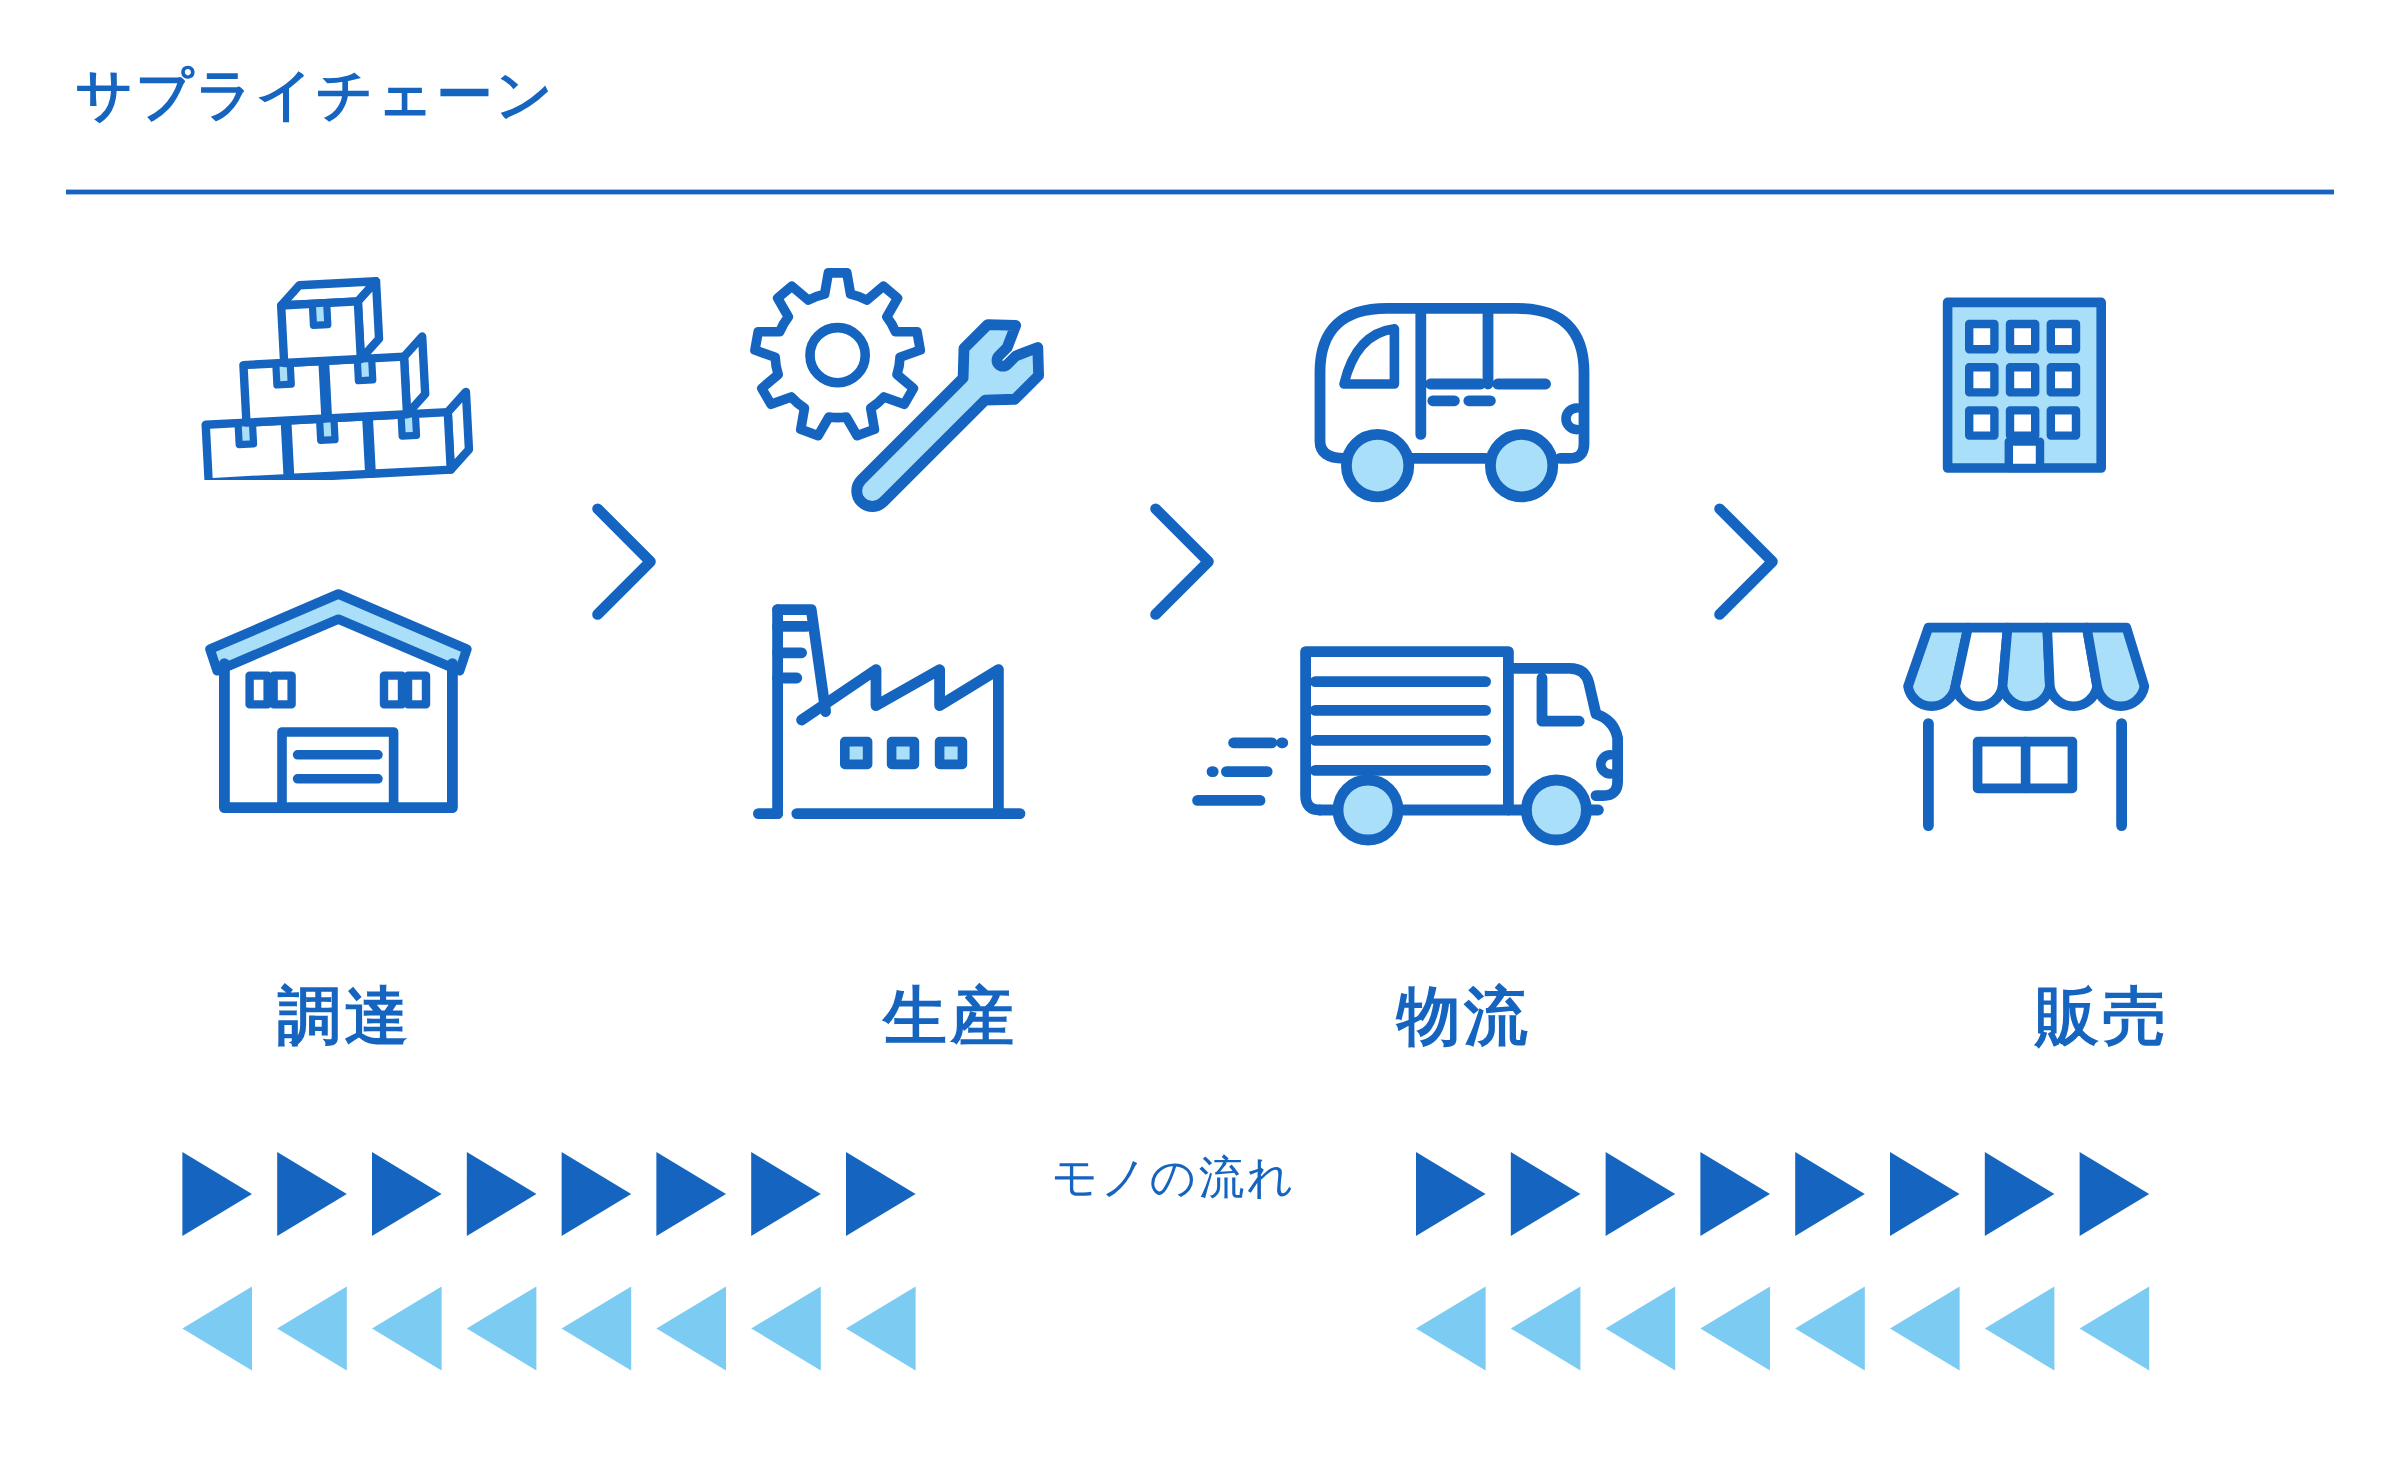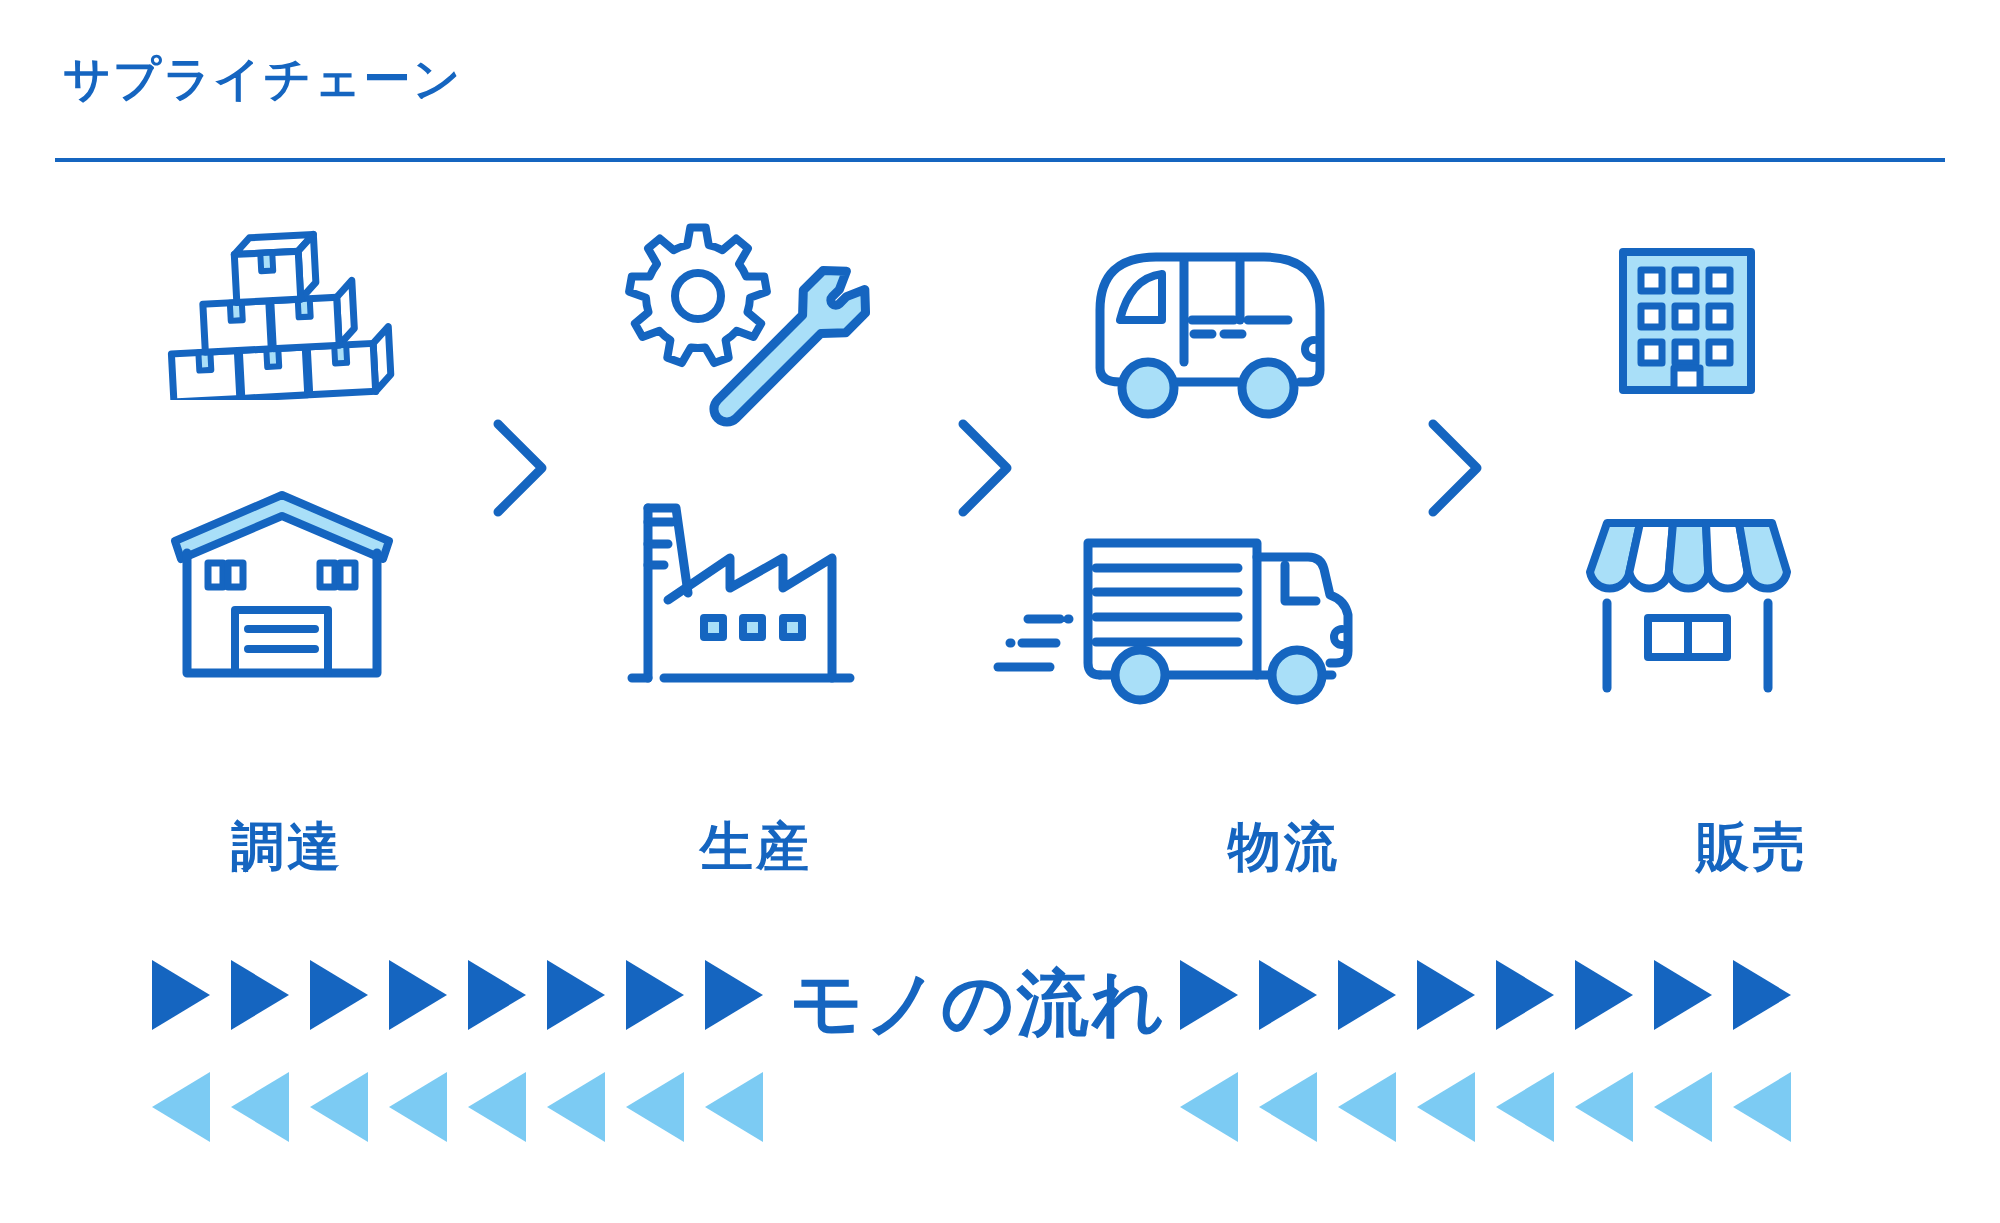--- a/index.html
+++ b/index.html
@@ -23,21 +23,21 @@
   .fw7{fill:#fff;stroke:var(--primary);stroke-width:7;stroke-linejoin:round;}
   .fl{fill:var(--light);stroke:var(--primary);stroke-width:8;stroke-linejoin:round;stroke-linecap:round;}
   .fl9{fill:var(--light);stroke:var(--primary);stroke-width:9;stroke-linejoin:round;}
   .shadow{fill:var(--light);stroke:none;}
   .tape{fill:var(--light);stroke:var(--primary);stroke-width:6;stroke-linejoin:round;}
   
   .arrow-row{display:flex;gap:21px;}
   .tri{width:0;height:0;border-top:35px solid transparent;border-bottom:35px solid transparent;}
   .tri.right{border-left:58px solid var(--primary);}
   .tri.left{border-right:58px solid var(--arrow-light);}
-  .flow-label{font-size:72px;font-weight:700;letter-spacing:2px;transform:translateX(-50%);}
+  .flow-label{font-size:38px;font-weight:400;letter-spacing:2px;transform:translateX(-50%);}
   .flow-label.goods{color:var(--primary);}
   .flow-label.money{color:var(--money-text);}
 </style>
 </head>
 <body>
 
 <div class="canvas">
 
   <div class="abs page-title">サプライチェーン</div>
   <div class="abs rule"></div>
@@ -152,22 +152,22 @@
     <path class="fl" d="M90,8 L123,8 L125.2,57 A20,20 0 0 1 85.8,57 Z"></path>
     <path class="fw" d="M123,8 L156,8 L164.6,57 A20,20 0 0 1 125.2,57 Z"></path>
     <path class="fl" d="M156,8 L189,8 L204,57 A20,20 0 0 1 164.6,57 Z"></path>
     <path class="ln" d="M24,88 L24,173"></path>
     <path class="ln" d="M185,88 L185,173"></path>
     <rect class="fw" x="65" y="103" width="79" height="39"></rect>
     <path class="ln8" d="M105,103 L105,142"></path>
   </svg>
 
   <div class="abs stage-label" style="left:287px">調達</div>
-  <div class="abs stage-label" style="left:756px">生産</div>
-  <div class="abs stage-label" style="left:1284px">物流</div>
+  <div class="abs stage-label" style="left:792px">生産</div>
+  <div class="abs stage-label" style="left:1220px">物流</div>
   <div class="abs stage-label" style="left:1752px">販売</div>
 
   <div class="abs arrow-row" style="left:152px;top:960px">
       <div class="tri right"></div>
       <div class="tri right"></div>
       <div class="tri right"></div>
       <div class="tri right"></div>
       <div class="tri right"></div>
       <div class="tri right"></div>
       <div class="tri right"></div>

